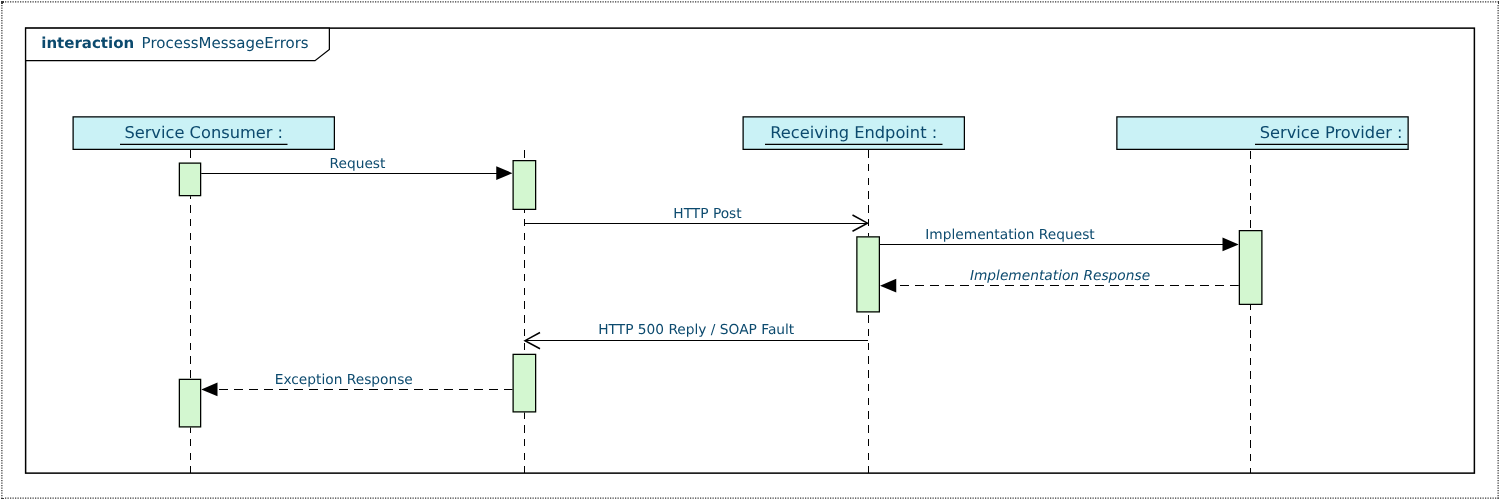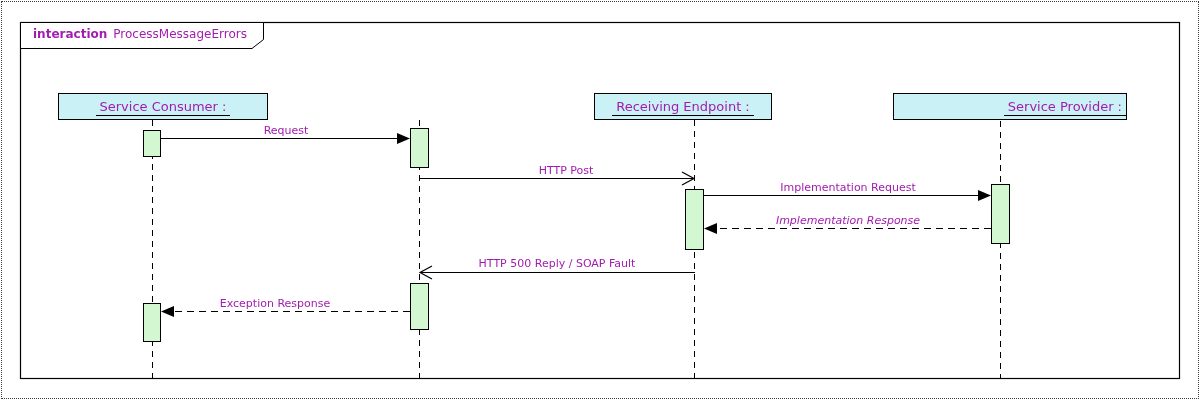--- a/index.html
+++ b/index.html
@@ -2,21 +2,21 @@
 <html><head>
 <meta charset="utf-8">
 <style>
   html, body { margin: 0; padding: 0; background: #ffffff; }
   .canvas {
     position: relative;
     width: 1201px;
     height: 401px;
     background: #ffffff;
     font-family: "DejaVu Sans", "Liberation Sans", sans-serif;
-    color: #a21caf;
+    color: #0c4a6e;
     overflow: hidden;
   }
   .page-border {
     position: absolute;
     left: 1px; top: 1px; right: 2px; bottom: 2px;
     border: 1px dotted #3a3a3a;
     pointer-events: none;
   }
   svg.geom { position: absolute; left: 0; top: 0; }
   .tab-label {
@@ -127,18 +127,18 @@
 
   <div class="act" style="left:143px; top:130px; width:18px; height:27px;"></div>
   <div class="act" style="left:410px; top:128px; width:19px; height:40px;"></div>
   <div class="act" style="left:685px; top:189px; width:19px; height:61px;"></div>
   <div class="act" style="left:991px; top:184px; width:19px; height:60px;"></div>
   <div class="act" style="left:410px; top:283px; width:19px; height:47px;"></div>
   <div class="act" style="left:143px; top:303px; width:18px; height:39px;"></div>
 
   <div class="msg-label" style="left:286px; top:124px;">Request</div>
   <div class="msg-label" style="left:529px; top:164px;margin-left:37px;">HTTP Post</div>
-  <div class="msg-label" style="left:848px; top:181px;">Implementation Request</div>
+  <div class="msg-label" style="left:808px; top:181px;">Implementation Request</div>
   <div class="msg-label" style="left:848px; top:214px;font-style:italic;">Implementation Response</div>
   <div class="msg-label" style="left:557px; top:257px;">HTTP 500 Reply / SOAP Fault</div>
   <div class="msg-label" style="left:275px; top:297px;">Exception Response</div>
 
 </div>
 
 </body></html>

